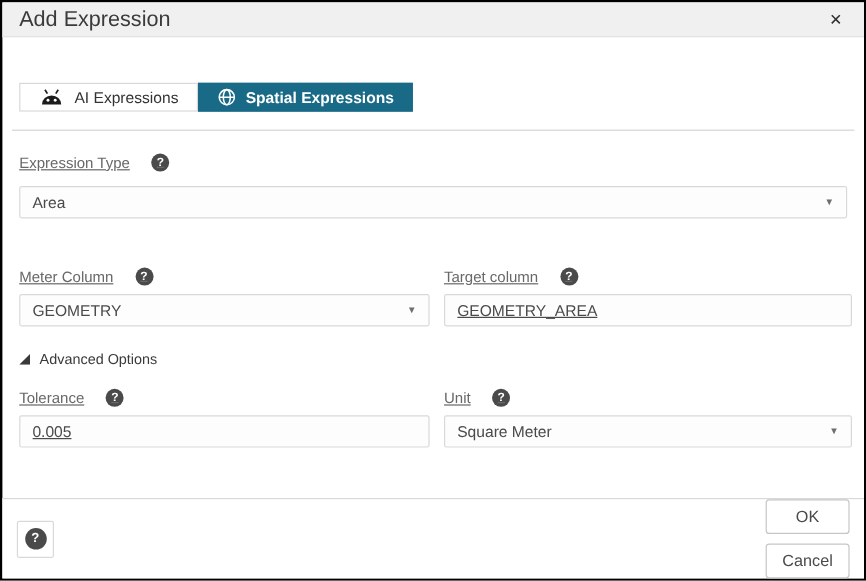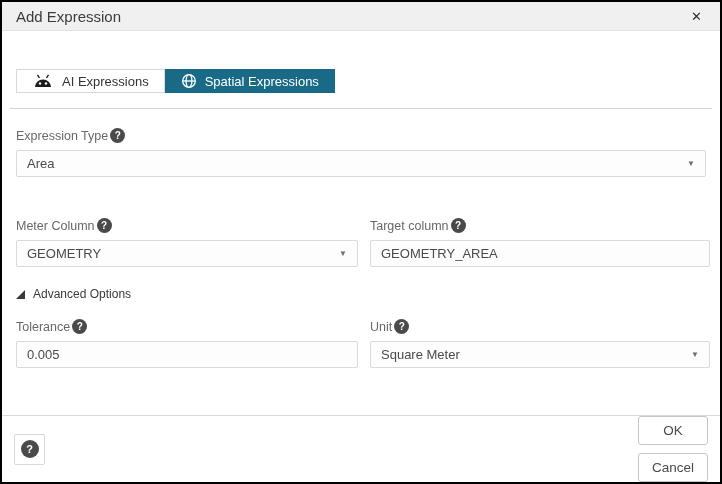--- a/index.html
+++ b/index.html
@@ -16,73 +16,73 @@
     position: relative;
   }
   
   .titlebar {
     height: 29px; flex: 0 0 29px;
     background: var(--titlebar_bg, #f0f0f1);
     border-bottom: 1px solid #e2e2e2;
     display: flex; align-items: center;
     padding: 0 14px;
   }
-  .titlebar .title { font-size: 15px; color: #3b3b3b; }
+  .titlebar .title { font-size: 18px; color: #3b3b3b; }
   .close-btn {
     margin-left: auto;
     font-size: 13px; color: #2f2f2f;
     line-height: 1; cursor: pointer;
     padding: 2px 4px;
   }
   
   .body { flex: 1 1 auto; padding: 0 14px; overflow: hidden; }
   .tabs { margin-top: 38px; display: flex; height: 30px; }
   .tab {
     display: flex; align-items: center; gap: 8px;
     padding: 0 15px; font-size: 13px;
     cursor: pointer; height: 24px;
   }
   .tab.inactive {
     background: #ffffff; color: #333333;
     border: 1px solid #d9d9d9;
   }
   .tab.active {
     background: var(--active_tab, #186a87); color: #ffffff;
-    font-weight: 400; border: 1px solid var(--active_tab, #186a87);
+    font-weight: 700; border: 1px solid var(--active_tab, #186a87);
   }
   .tabs-divider {
     margin: 9px -6px 0 -6px;
     border-top: 1px solid #d5d5d5;
   }
   .label-row {
-    display: flex; align-items: center; gap: 2px;
-    font-size: 12.5px; color: #686868;
+    display: flex; align-items: center; gap: 18px;
+    font-size: 12.5px; color: #686868; text-decoration: underline;
   }
   .help-dot {
     width: 15px; height: 15px; border-radius: 50%;
     background: #4a4a4a; color: #ffffff;
     font-size: 10px; font-weight: bold;
     display: inline-flex; align-items: center; justify-content: center;
     flex: 0 0 15px;
   }
   .select, .text-input {
     height: 27px; width: 100%;
     border: 1px solid #d9d9d9; border-radius: 2px;
     background: #fdfdfe;
     font-size: 13px; color: #4a4a4a;
     font-family: "Liberation Sans", sans-serif;
   }
   .select {
     display: flex; align-items: center; justify-content: space-between;
     padding: 0 10px; cursor: pointer;
   }
   .select .caret { font-size: 8px; color: #6e6e6e; }
-  .text-input { padding: 0 10px; outline: none; }
+  .text-input { padding: 0 10px; outline: none; text-decoration: underline; }
   .field-exptype { margin-top: 19px; }
-  .field-exptype .select { margin-top: 7px; }
+  .field-exptype .select { margin-top: 12px; }
   .description { margin-top: 12px; font-size: 13px; color: #4d4d4d; }
   .two-col {
     display: grid; grid-template-columns: 342px 340px;
     column-gap: 12px;
   }
   .cols-1 { margin-top: 41px; }
   .cols-2 { margin-top: 18px; }
   .two-col .field .select, .two-col .field .text-input { margin-top: 7px; }
   .advanced {
     margin-top: 20px;

